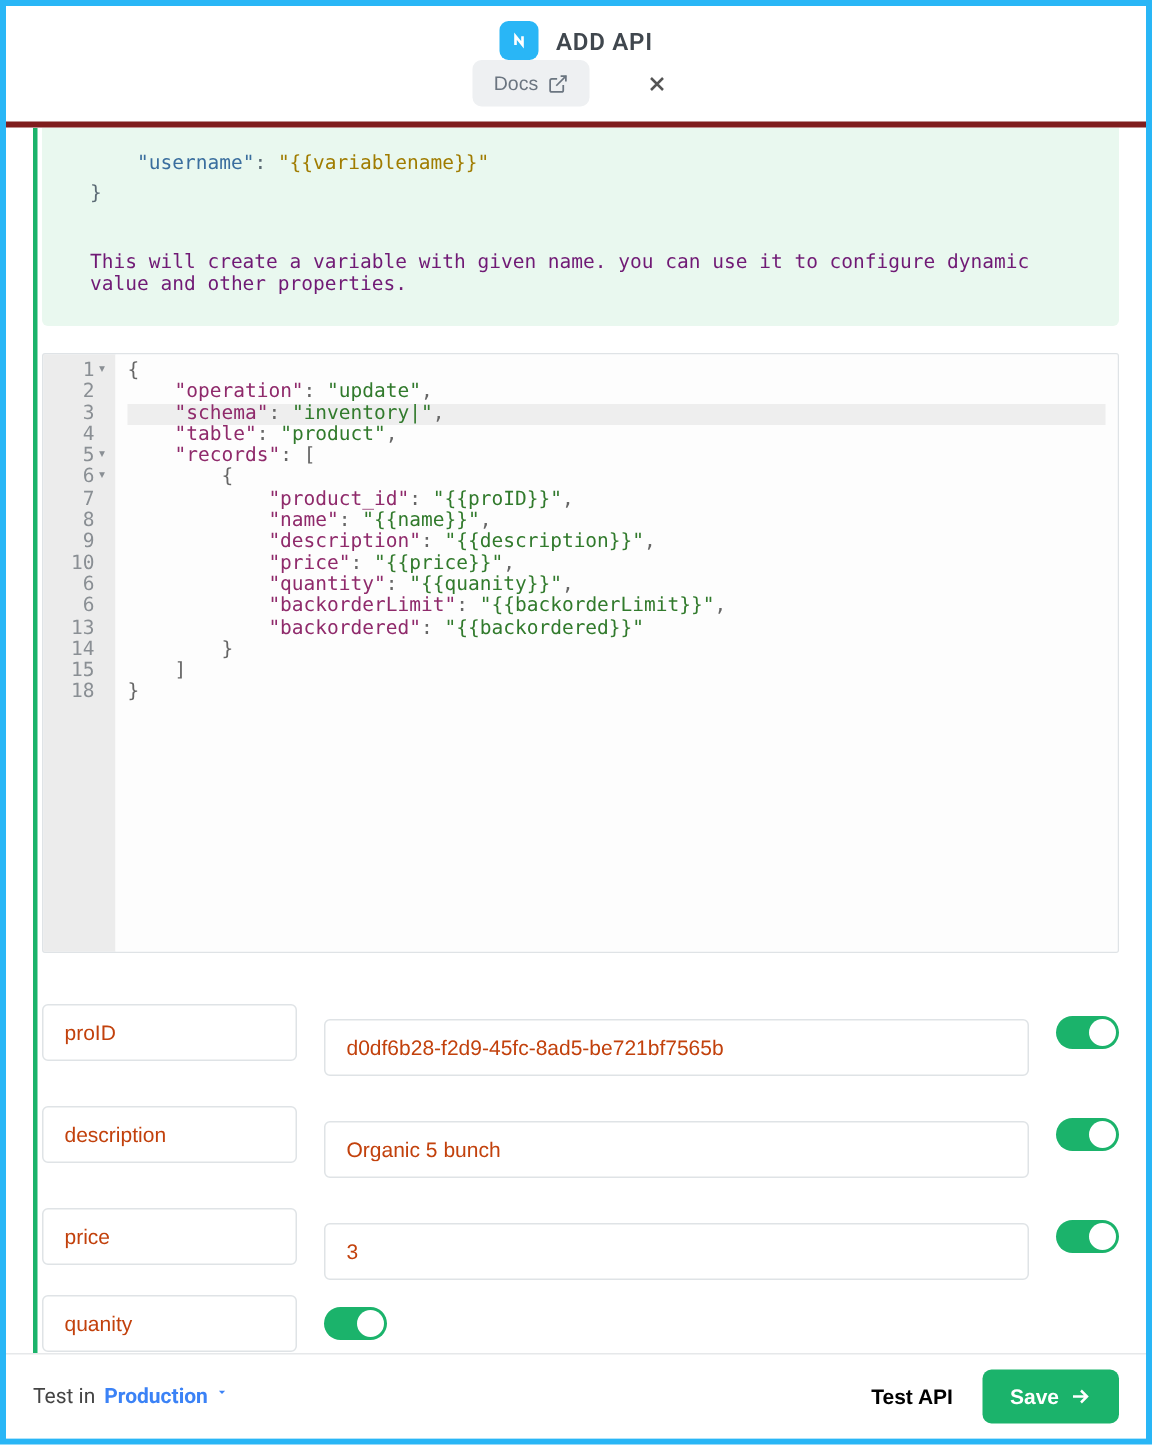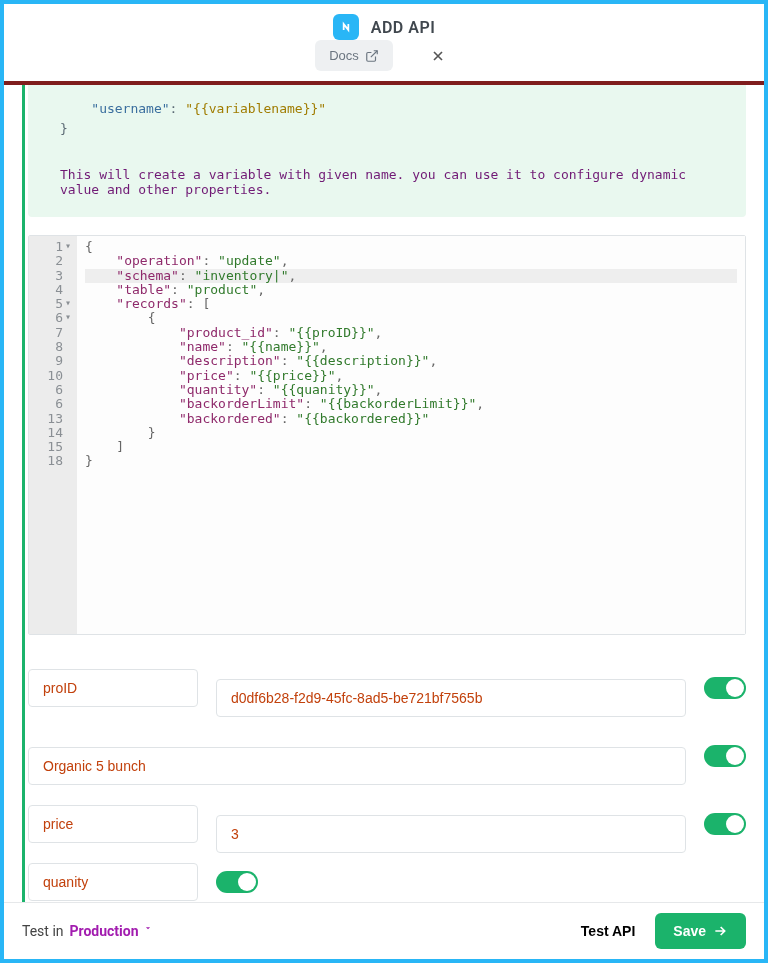--- a/index.html
+++ b/index.html
@@ -109,21 +109,21 @@
   }
 
   
   .footer {
     border-top:1px solid #e6e8ea; padding:10px 18px;
     display:flex; align-items:center; justify-content:space-between;
     background:#fff;
     gap:12px;
   }
   .footer-left { display:flex; align-items:center; gap:6px; font-size:14px; color:#444; }
-  .footer-left .env { font-weight:700; color:#a21caf; display:flex; gap:4px; cursor:pointer; }
+  .footer-left .env { font-weight:700; color:#3b82f6; display:flex; gap:4px; cursor:pointer; }
   .footer-left .env svg{width:10px;height:10px;}
   .footer-right { display:flex; align-items:center; gap:20px; }
   .test-api { color:#000000; font-size:14px; background:none; border:none; cursor:pointer; font-weight:600; }
   .save-btn {
     background:#1bb36b; color:#fff; border:none; border-radius:6px;
     padding:10px 18px; font-size:14px; font-weight:600; cursor:pointer;
     display:flex; align-items:center; gap:6px;
   }
   .save-btn svg{width:16px;height:16px;stroke:#fff;}
 
@@ -237,20 +237,21 @@
       <div class="code" id="code"><div class="line"><span class="tok-brace">{</span></div><div class="line">    <span class="tok-key">"operation"</span><span class="tok-punct">:</span> <span class="tok-str">"update"</span><span class="tok-punct">,</span></div><div class="line hl">    <span class="tok-key">"schema"</span><span class="tok-punct">:</span> <span class="tok-str">"inventory|"</span><span class="tok-punct">,</span></div><div class="line">    <span class="tok-key">"table"</span><span class="tok-punct">:</span> <span class="tok-str">"product"</span><span class="tok-punct">,</span></div><div class="line">    <span class="tok-key">"records"</span><span class="tok-punct">:</span> <span class="tok-brace">[</span></div><div class="line">        <span class="tok-brace">{</span></div><div class="line">            <span class="tok-key">"product_id"</span><span class="tok-punct">:</span> <span class="tok-var">"{{proID}}"</span><span class="tok-punct">,</span></div><div class="line">            <span class="tok-key">"name"</span><span class="tok-punct">:</span> <span class="tok-var">"{{name}}"</span><span class="tok-punct">,</span></div><div class="line">            <span class="tok-key">"description"</span><span class="tok-punct">:</span> <span class="tok-var">"{{description}}"</span><span class="tok-punct">,</span></div><div class="line">            <span class="tok-key">"price"</span><span class="tok-punct">:</span> <span class="tok-var">"{{price}}"</span><span class="tok-punct">,</span></div><div class="line">            <span class="tok-key">"quantity"</span><span class="tok-punct">:</span> <span class="tok-var">"{{quanity}}"</span><span class="tok-punct">,</span></div><div class="line">            <span class="tok-key">"backorderLimit"</span><span class="tok-punct">:</span> <span class="tok-var">"{{backorderLimit}}"</span><span class="tok-punct">,</span></div><div class="line">            <span class="tok-key">"backordered"</span><span class="tok-punct">:</span> <span class="tok-var">"{{backordered}}"</span></div><div class="line">        <span class="tok-brace">}</span></div><div class="line">    <span class="tok-brace">]</span></div><div class="line"><span class="tok-brace">}</span></div></div>
     </div>
 
     <div class="vars" id="vars">
         <div class="var-row">
           <input class="var-name" value="proID" style="">
           <input class="var-value" value="d0df6b28-f2d9-45fc-8ad5-be721bf7565b" style="">
           <div class="toggle"></div>
         </div>
         <div class="var-row">
+          <input class="var-name" value="description" style="">
           <input class="var-value" value="Organic 5 bunch" style="">
           <div class="toggle"></div>
         </div>
         <div class="var-row">
           <input class="var-name" value="price" style="">
           <input class="var-value" value="3" style="">
           <div class="toggle"></div>
         </div>
         <div class="var-row">
           <input class="var-name" value="quanity" style="">

